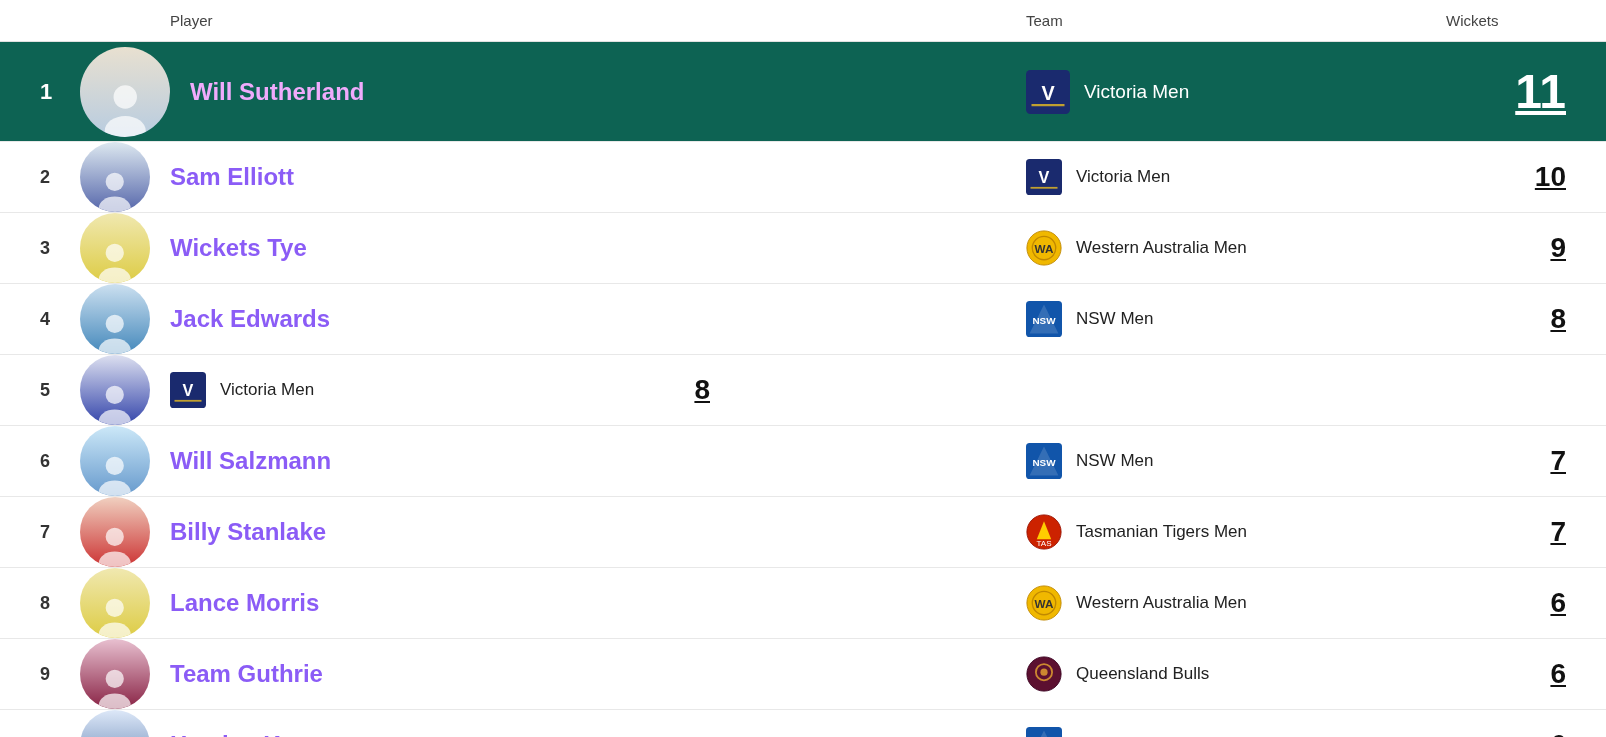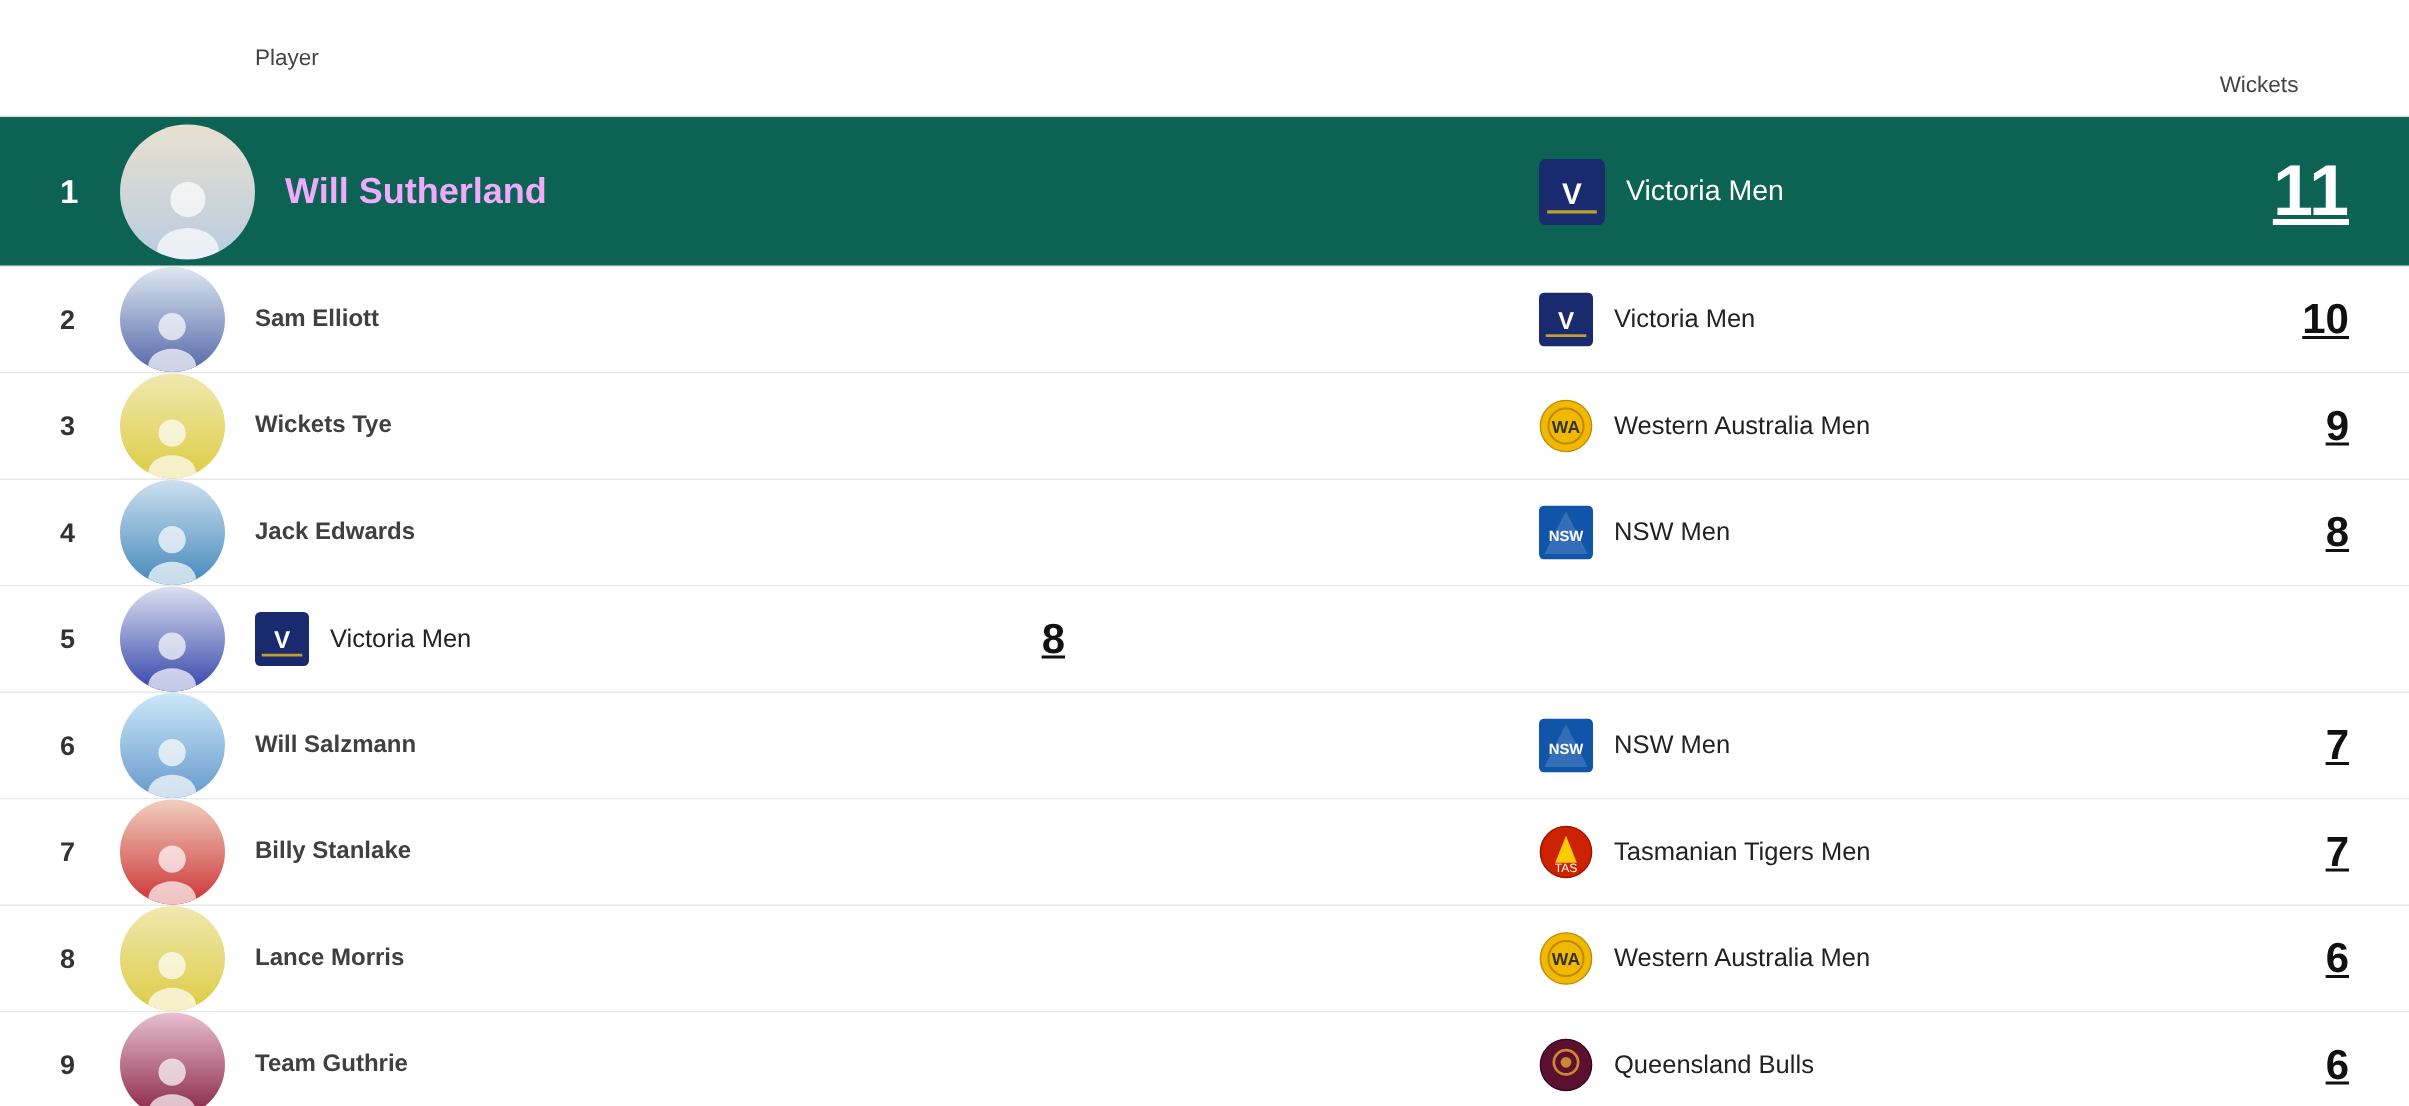--- a/index.html
+++ b/index.html
@@ -27,25 +27,24 @@
       font-weight: 400;
     }
     .header-team {
       width: 420px;
       font-size: 15px;
       color: #444;
       font-weight: 400;
     }
     .header-wickets {
       width: 120px;
-      text-align: center;
+      text-align: left;
       font-size: 15px;
       color: #444;
       font-weight: 400;
-      margin-top: 36px;
     }
     .player-row {
       display: flex;
       align-items: center;
       padding: 0 40px;
       border-bottom: 1px solid #e8e8e8;
       min-height: 65px;
       background: #fff;
     }
     .player-row.rank-1 {
@@ -85,23 +84,23 @@
       width: 100%;
       height: 100%;
       display: flex;
       align-items: flex-end;
       justify-content: center;
       overflow: hidden;
       border-radius: 50%;
     }
     .player-name {
       flex: 1;
-      font-size: 16px;
+      font-size: 24px;
       font-weight: 700;
-      color: #404040;
+      color: #8b5cf6;
     }
     .player-row.rank-1 .player-name {
       color: #f0abfc;
       font-size: 24px;
     }
     .team-info {
       width: 420px;
       display: flex;
       align-items: center;
       gap: 14px;
@@ -159,20 +158,21 @@
   </style>
 </head>
 <body>
 
 <div class="table-container">
 
   <div class="header-row">
     <div style="width:40px;flex-shrink:0;"></div>
     <div style="width:90px;flex-shrink:0;"></div>
     <div class="header-player">Player</div>
+    <div class="header-team">Team</div>
     <div class="header-wickets">Wickets</div>
   </div>
 
   <div id="rows-container">
       <div class="player-row rank-1">
     <div class="rank-num">1</div>
     <div class="player-avatar av1">
       <div class="avatar-silhouette">
             <svg viewBox="0 0 40 40" class="person-svg" xmlns="http://www.w3.org/2000/svg">
     <circle cx="20" cy="13" r="8" fill="rgba(255,255,255,0.7)"></circle>

